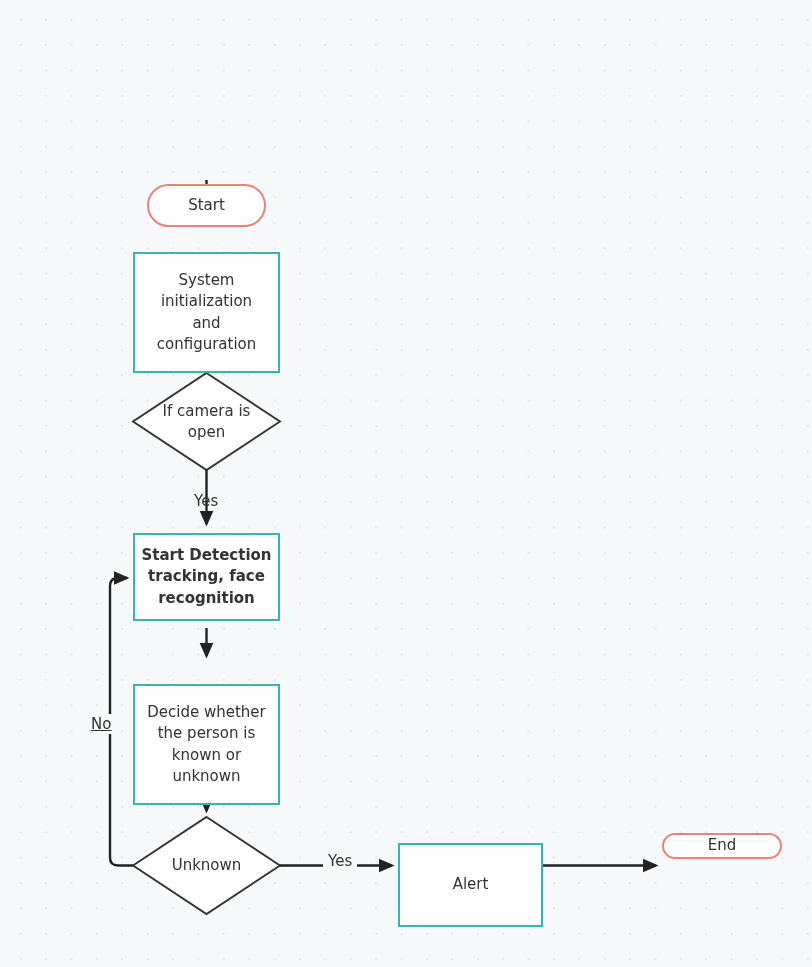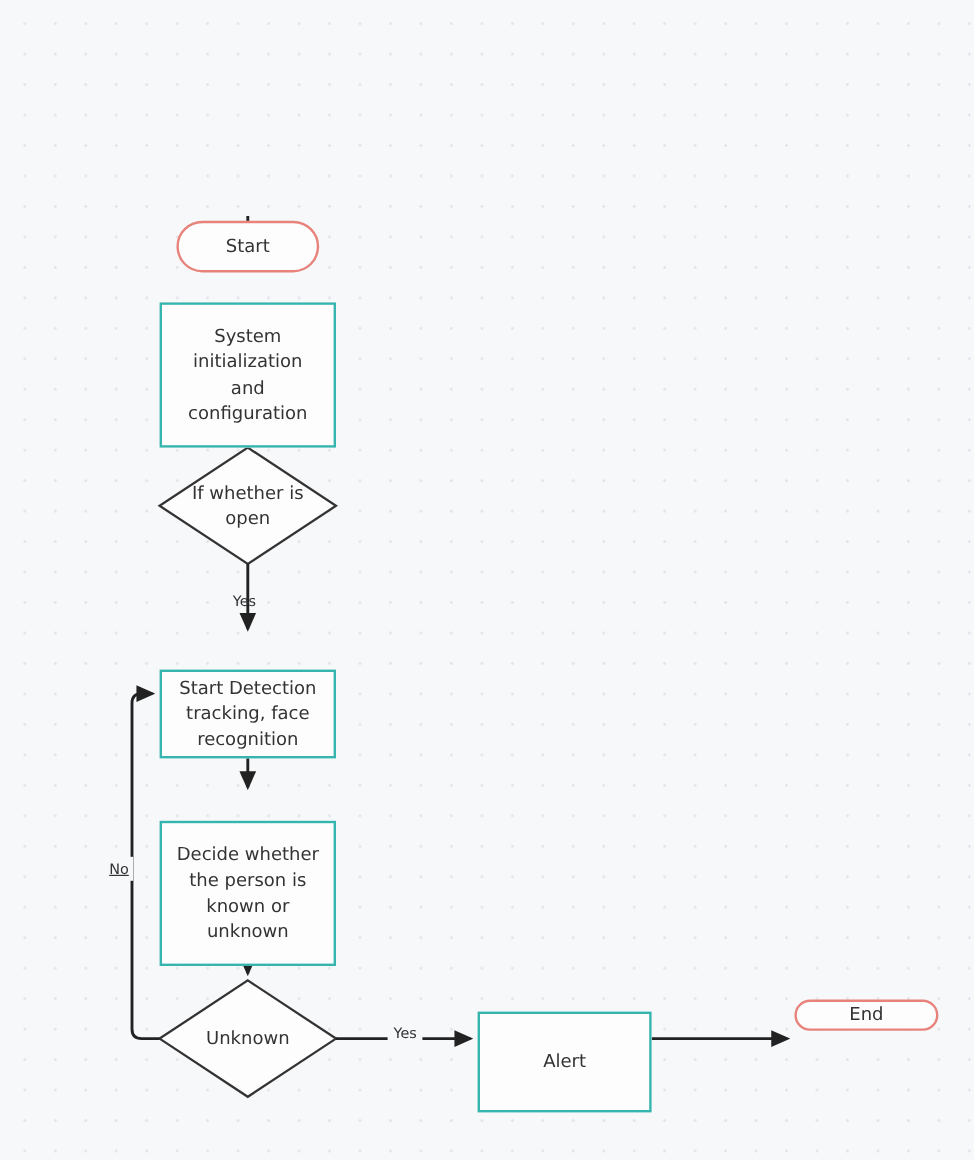--- a/index.html
+++ b/index.html
@@ -54,21 +54,21 @@
     margin-top: 22px;
   }
   .node-text {
     display: block;
     padding: 0 6px;
     white-space: pre-line;
   }
   .edge-label {
     position: absolute;
     color: #333333;
-    font-size: 12px;
+    font-size: 15px;
     line-height: 16px;
     background: transparent;
     white-space: nowrap;
   }
   .diamond-label {
     position: absolute;
     color: #333333;
     font-size: 15px;
     line-height: 21.5px;
     text-align: center;
@@ -116,25 +116,25 @@
   </div>
 
   <div class="node node-process" style="left:133px; top:230px; width:147px; height:121px;">
     <span class="node-text">System
 initialization
 and
 configuration</span>
   </div>
 
   <div class="diamond-label" style="left:141px; top:400px; width:131px; height:44px;">
-    <span class="node-text">If whether is
+    <span class="node-text">If camera is
 open</span>
   </div>
 
-  <div class="node node-process" style="left:133px; top:536px; width:147px; height:74px;">
+  <div class="node node-process" style="left:133px; top:511px; width:147px; height:88px;font-weight:bold;">
     <span class="node-text">Start Detection
 tracking, face
 recognition</span>
   </div>
 
   <div class="node node-process" style="left:133px; top:662px; width:147px; height:121px;">
     <span class="node-text">Decide whether
 the person is
 known or
 unknown</span>

